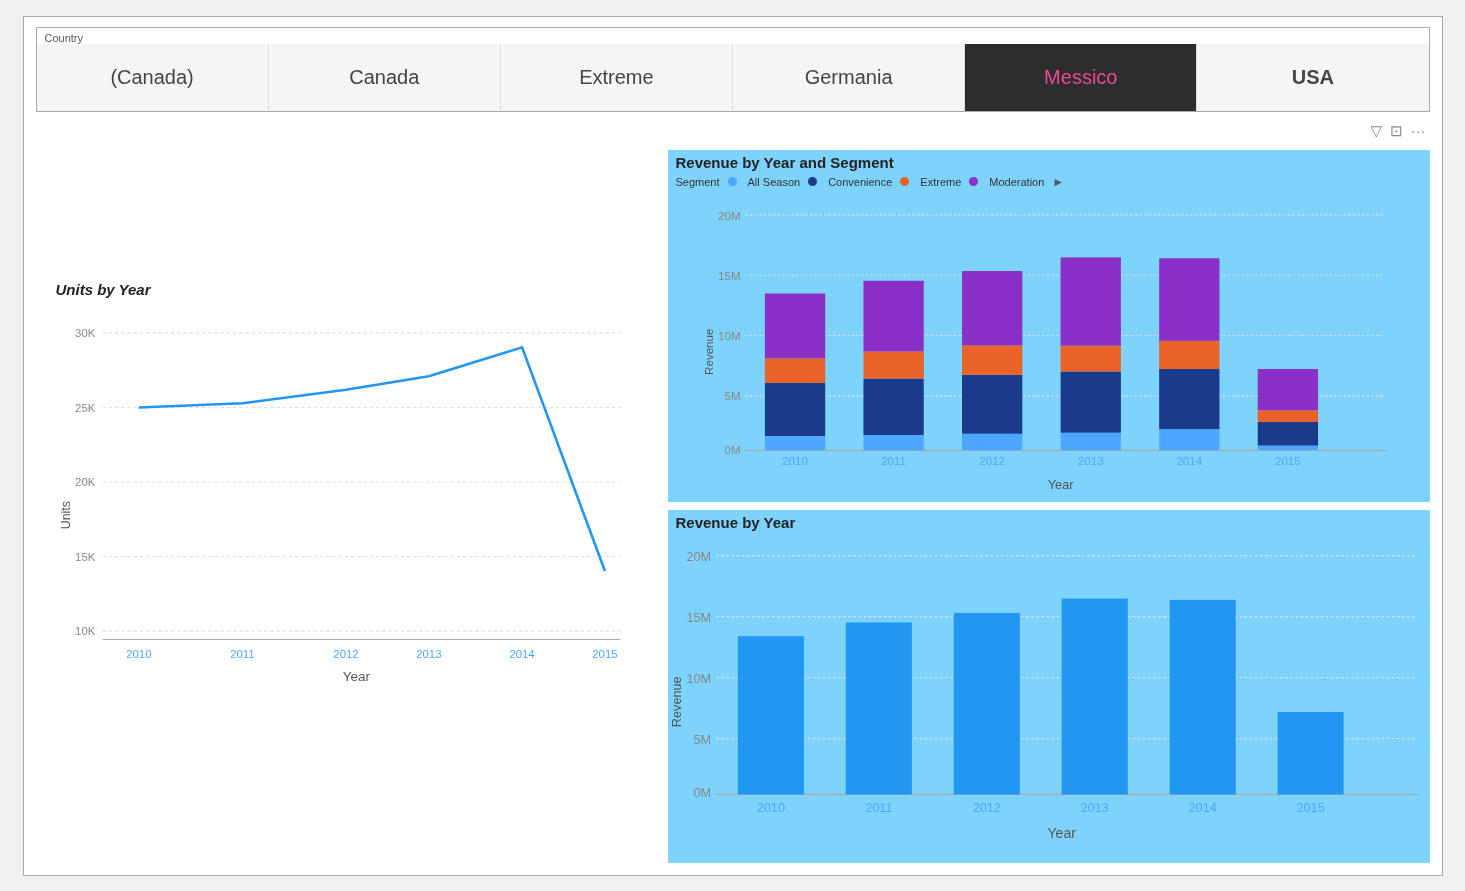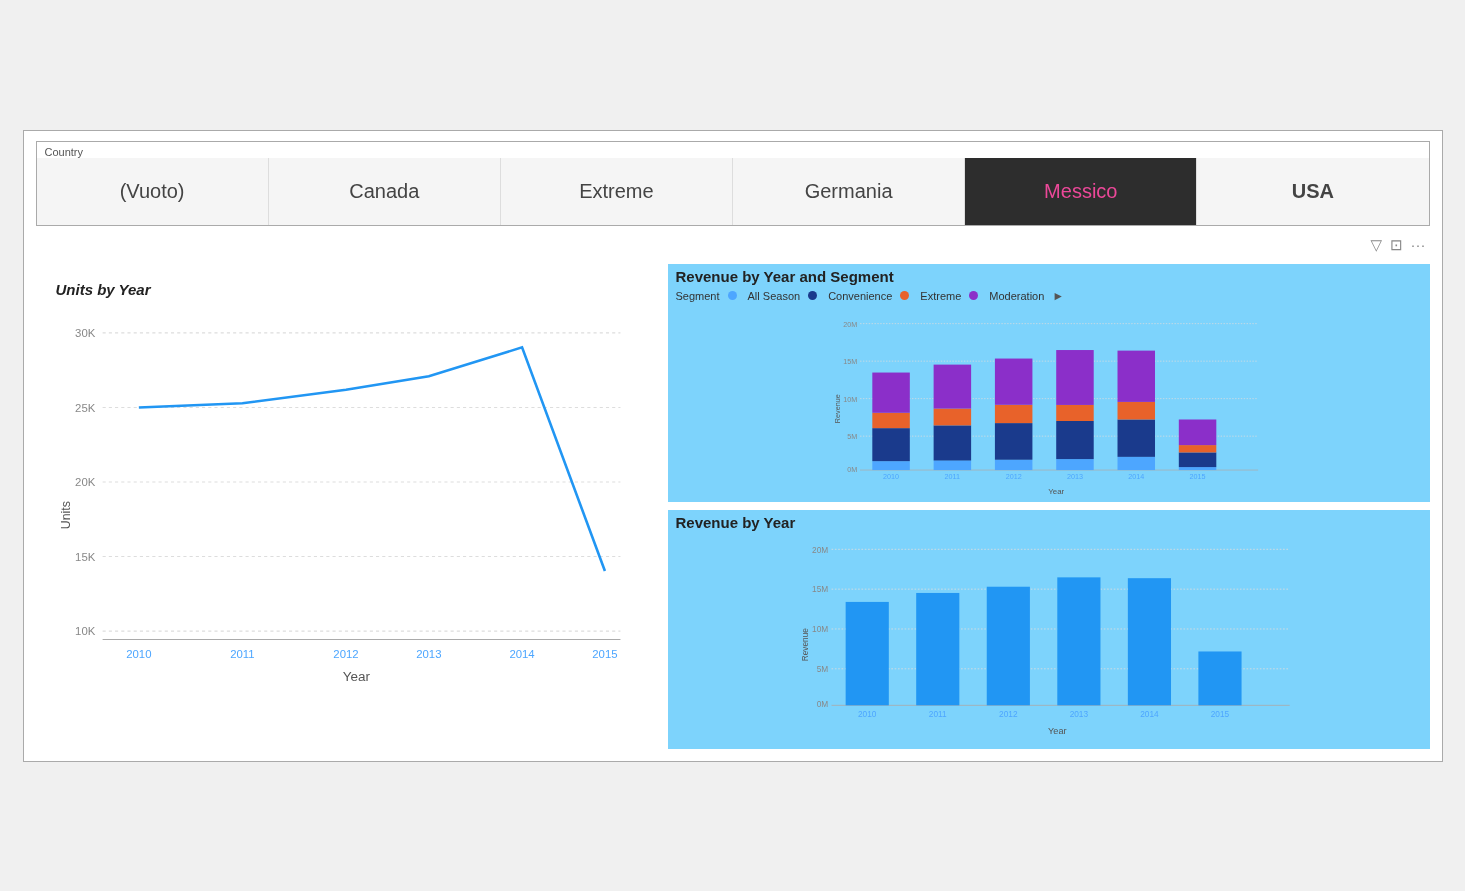--- a/index.html
+++ b/index.html
@@ -6,21 +6,21 @@
     body {
       font-family: 'Segoe UI', Arial, sans-serif;
       background: #f0f0f0;
       display: flex;
       justify-content: center;
       align-items: center;
       min-height: 100vh;
     }
     .outer-frame {
       width: 1420px;
-      height: 632px;
+      height: 860px;
       background: #fff;
       border: 1.5px solid #aaa;
       position: relative;
       display: flex;
       flex-direction: column;
       justify-content: flex-end;
     }
     
     .country-slicer {
       border: 1.5px solid #aaa;
@@ -163,21 +163,21 @@
     }
   </style>
 </head>
 <body>
 
 <div class="outer-frame">
 
   <div class="country-slicer">
     <div class="country-label">Country</div>
     <div class="country-tabs">
-    <div class="country-tab">(Vuoto)</div>
+    <div class="country-tab">(Canada)</div>
         <div class="country-tab">Canada</div>
         <div class="country-tab">Extreme</div>
         <div class="country-tab">Germania</div>
         <div class="country-tab active">Messico</div>
         <div class="country-tab">USA</div>
       </div>
   </div>
 
   <div class="main-content">
 

